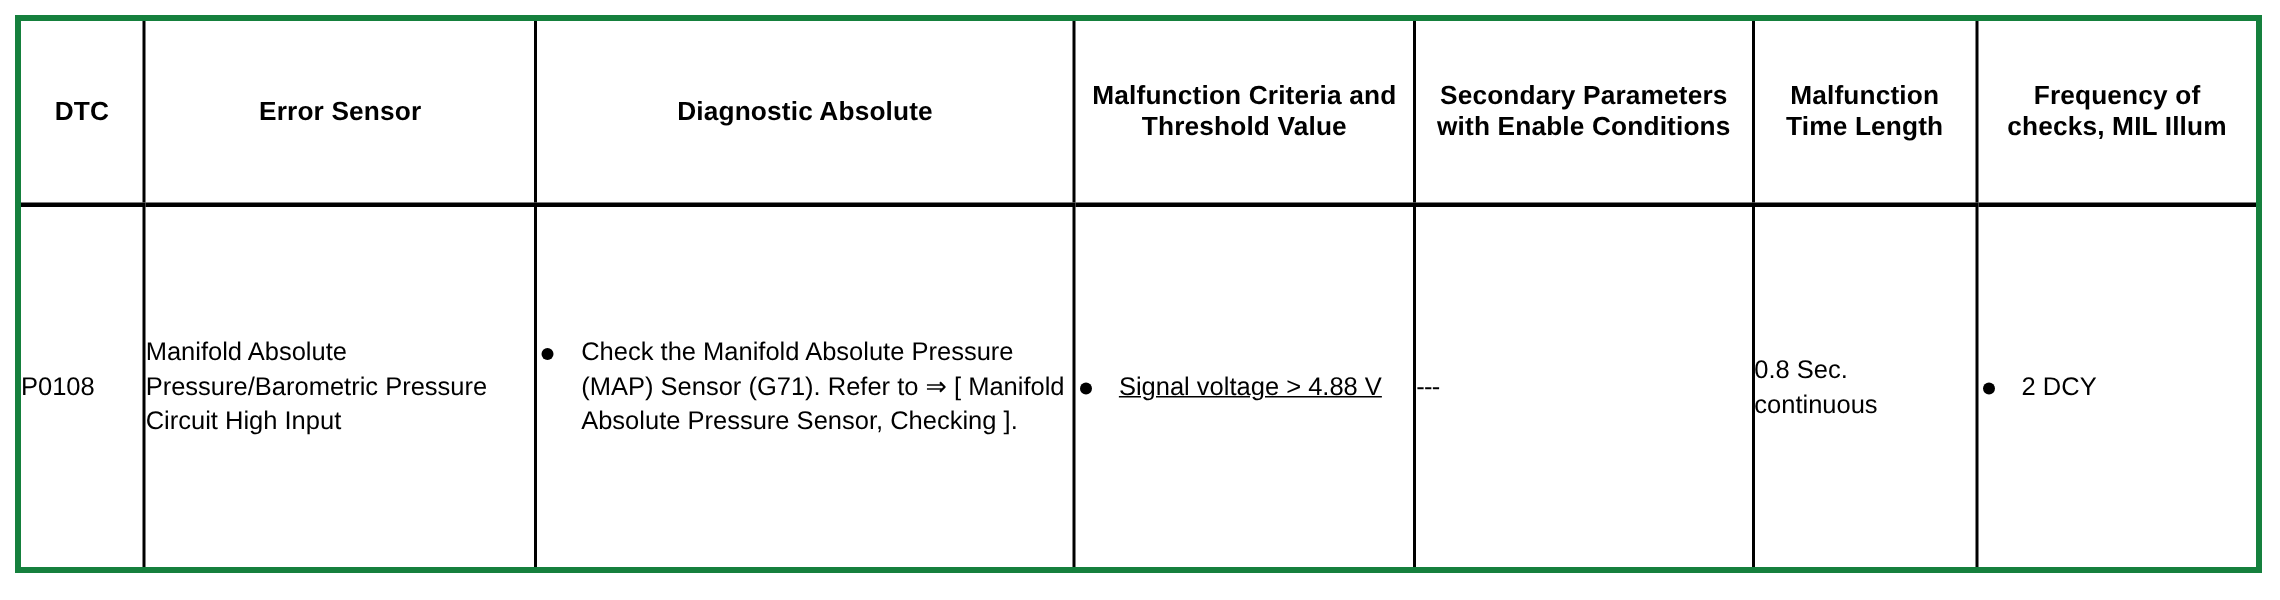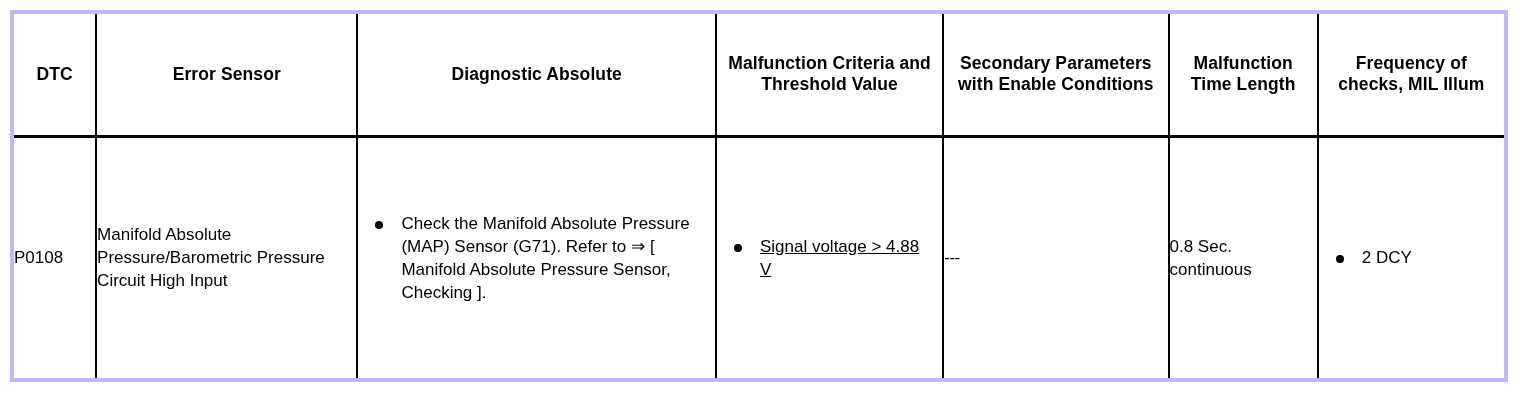--- a/index.html
+++ b/index.html
@@ -24,21 +24,21 @@
   }
 
   
   .dtc-table {
     position: absolute;
     left: 10px;
     top: 10px;
     width: 1498px;
     height: 330px;
     box-sizing: border-box;
-    border: 4px solid #c4b5fd;
+    border: 4px solid #15803d;
     border-collapse: collapse;
     table-layout: fixed;
     background: #ffffff;
   }
   .dtc-table td, .dtc-table th {
     box-sizing: border-box;
     border-left: 2px solid #000000;
     border-right: 2px solid #000000;
     padding: 0;
     vertical-align: middle;
@@ -76,21 +76,21 @@
     padding: 0 5px;
   }
   .cell-left {
     text-align: left;
     padding: 0 6px 0 9px;
   }
 
   
   ul.bullets {
     list-style: none;
-    margin: 14px;
+    margin: 0;
     padding: 0;
   }
   ul.bullets li {
     position: relative;
     padding-left: 29px;
     margin: 0;
     text-align: left;
   }
   ul.bullets li .bullet-dot {
     position: absolute;

